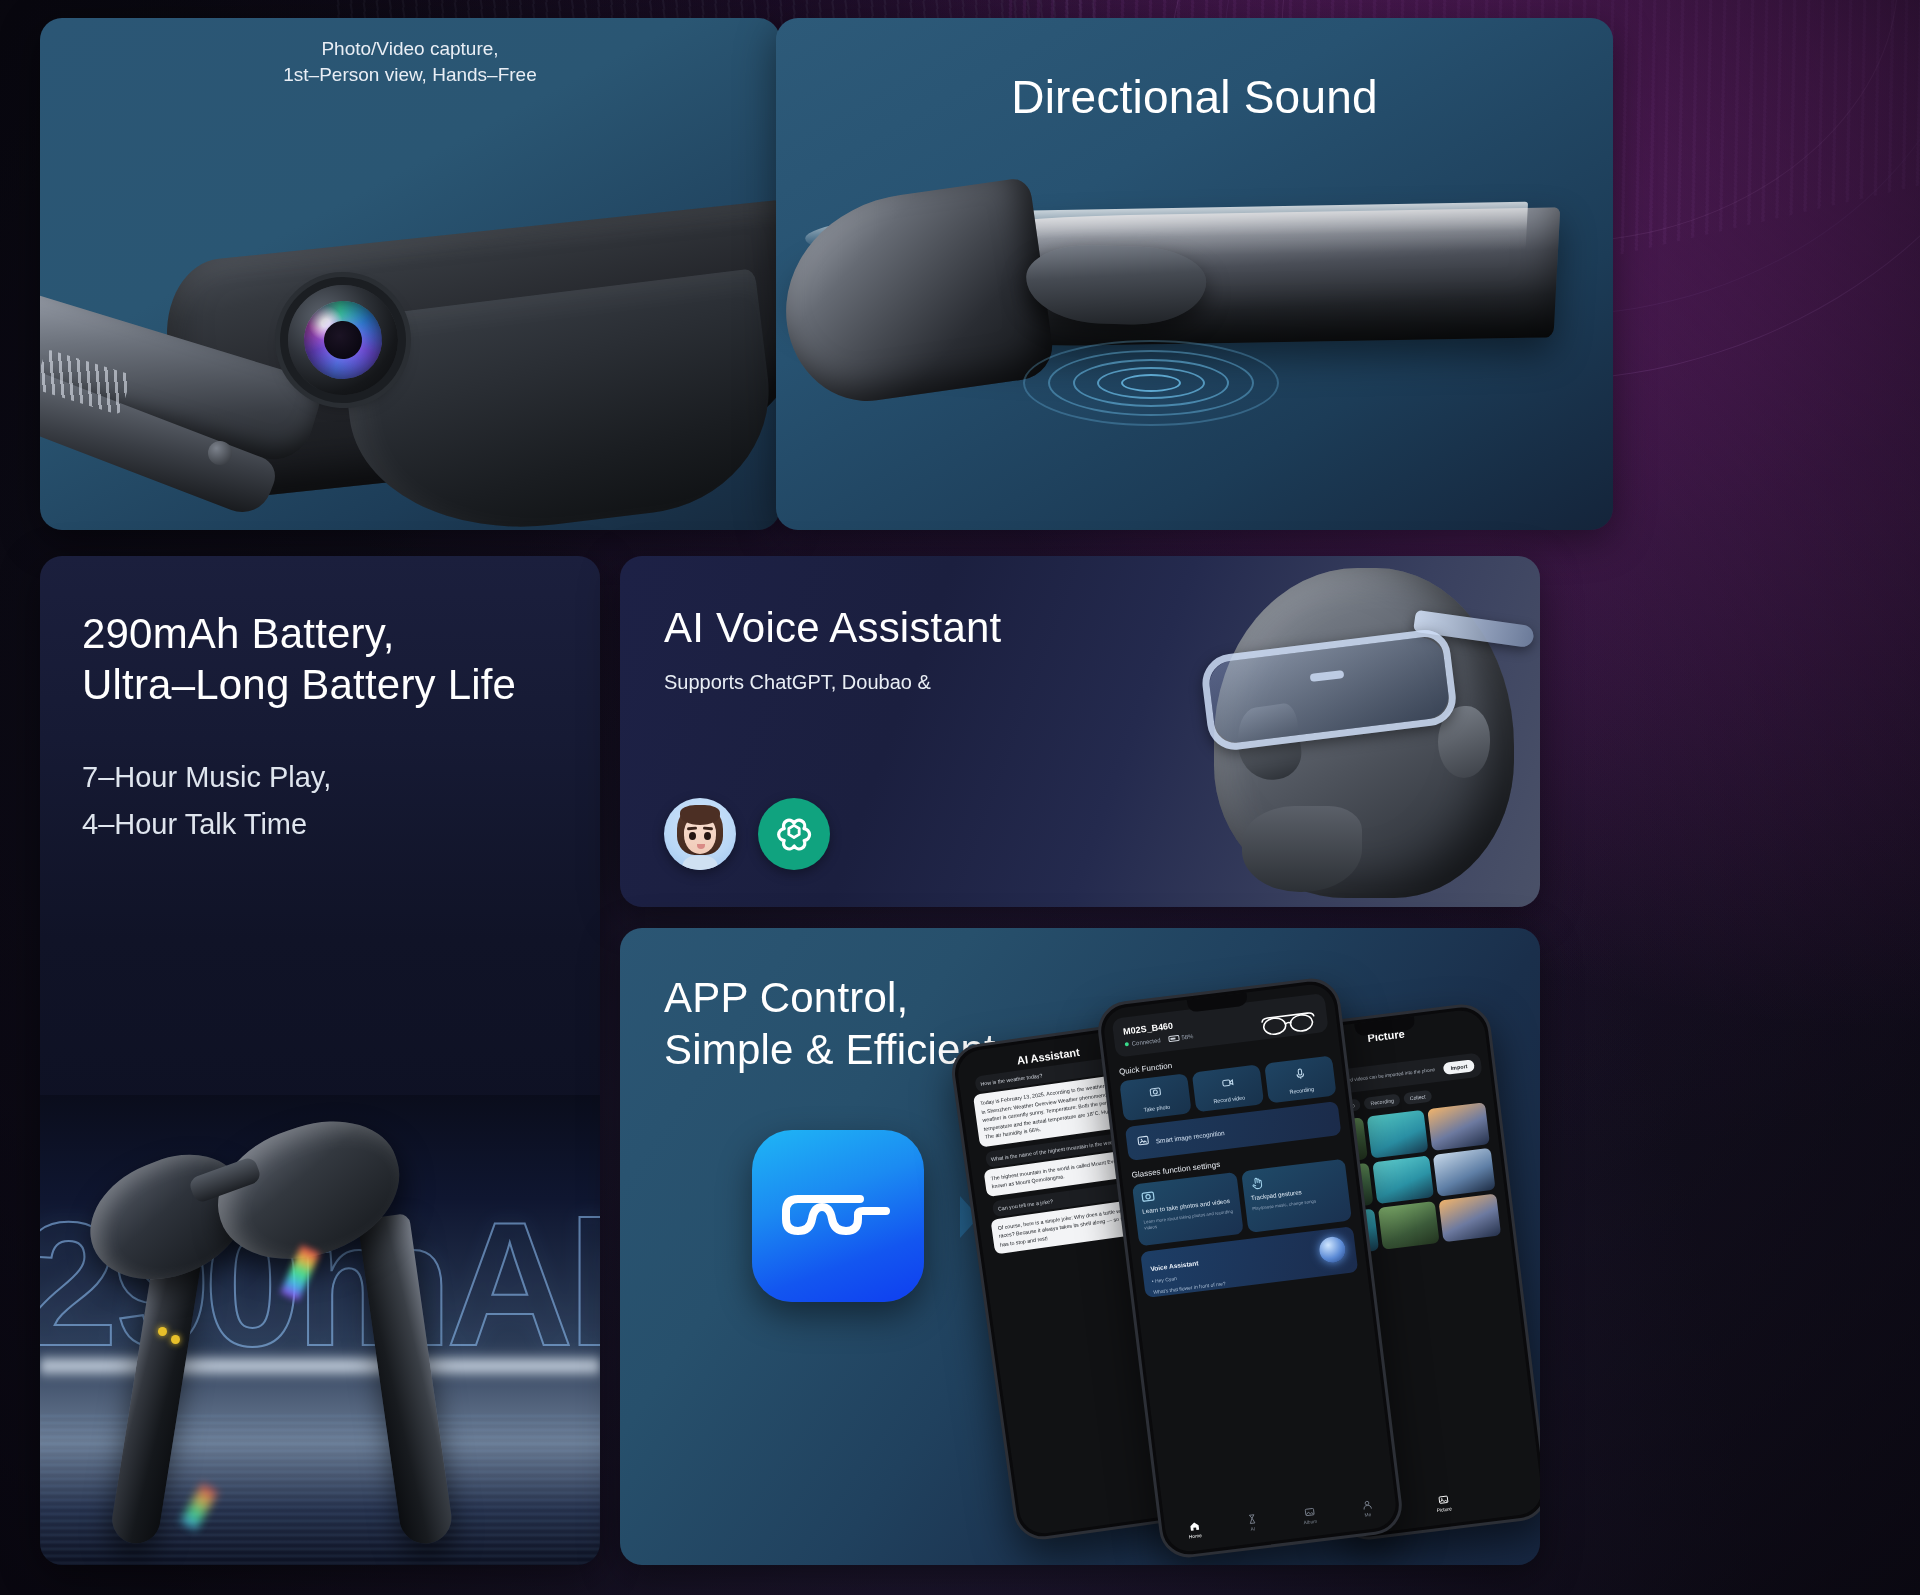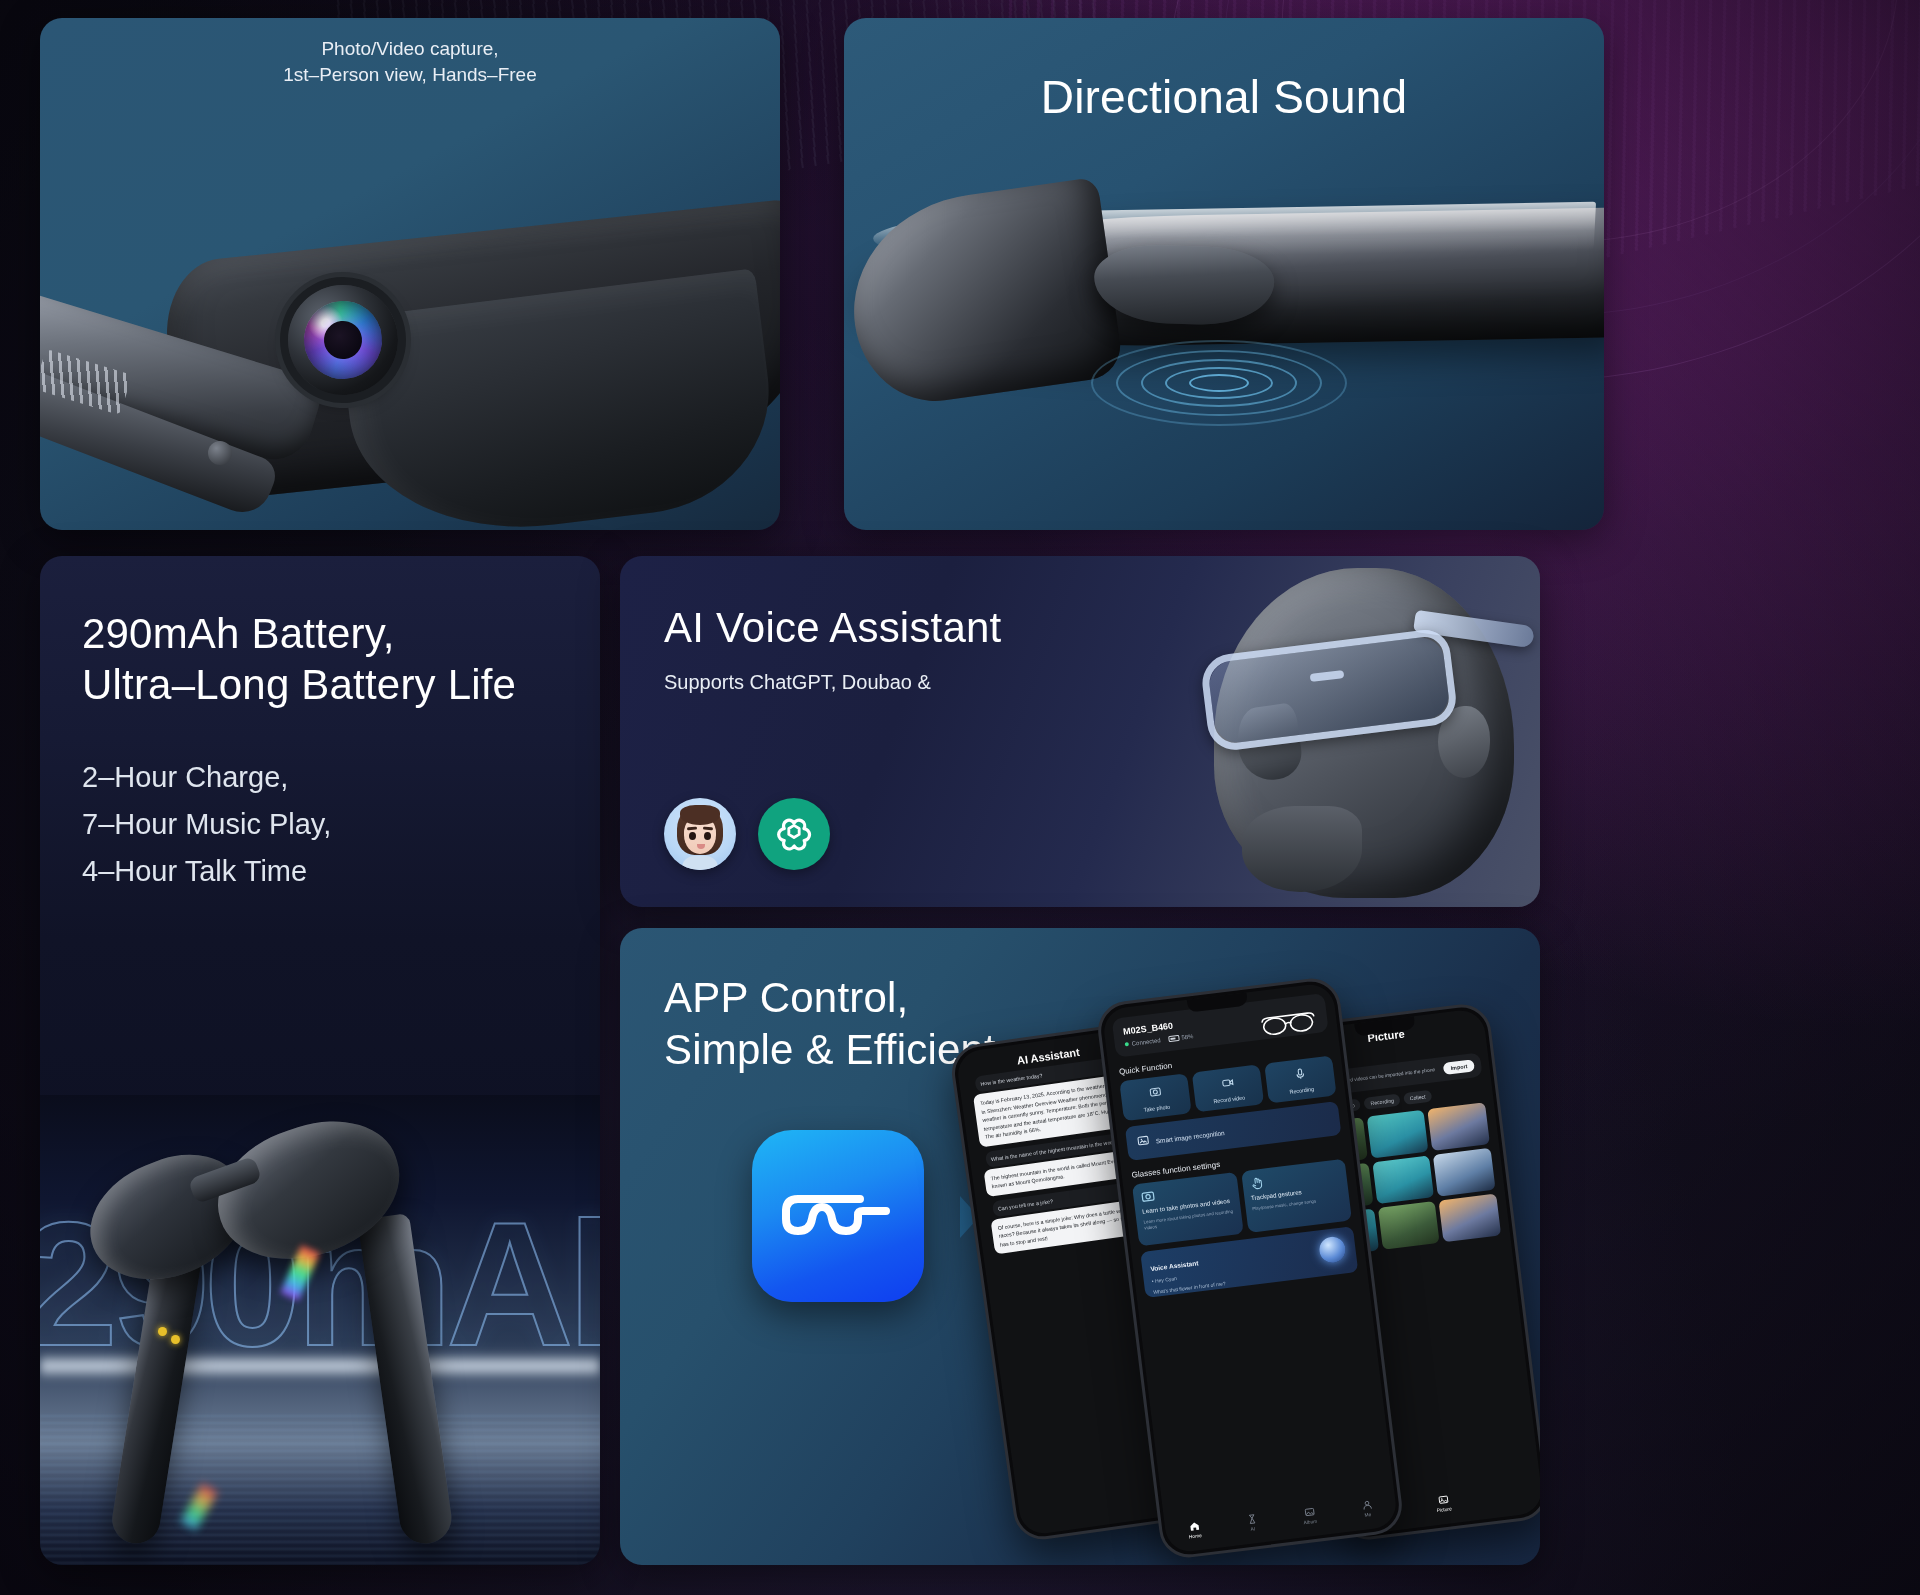--- a/index.html
+++ b/index.html
@@ -74,21 +74,21 @@
   .lens::after { content:""; position:absolute; left:16px; top:16px; width:78px; height:78px; border-radius:50%;
       background:
         radial-gradient(circle at 30% 26%, rgba(255,255,255,.92) 0 5%, rgba(0,0,0,0) 22%),
         conic-gradient(from 200deg, #4f6fe0 0deg, #6a45c8 55deg, #b84ec0 100deg, #39c9a0 160deg,
                        #2d7fd6 215deg, #6a4ad0 280deg, #4f6fe0 360deg);
       box-shadow:inset 0 0 20px rgba(0,0,0,.75); }
   .lens::before { content:""; position:absolute; left:36px; top:36px; width:38px; height:38px; border-radius:50%;
       background:radial-gradient(circle at 42% 38%, #1b1324 0%, #0b0812 70%); z-index:3; box-shadow:0 0 12px rgba(160,120,255,.6); }
 
   
-  #card-sound { left:844px; top:18px; width:760px; height:512px;
+  #card-sound { left:776px; top:18px; width:837px; height:512px;
       background:linear-gradient(150deg,#2d5a79 0%,#275271 35%,#1c3c57 72%,#14243a 100%); }
   #card-sound .card-title { font-size:46px; text-align:center; margin-top:52px; }
   #card-sound .card-sub { font-size:29px; text-align:center; margin-top:18px; line-height:1.35; }
   .snd-art { position:absolute; inset:0; }
   .snd-temple { position:absolute; left:20px; top:196px; width:760px; height:130px;
       background:linear-gradient(178deg,#c9ccd4 0%,#8a8f99 18%,#4a4e57 44%,#24272c 72%,#0f1113 100%);
       border-radius:60% 8px 10px 55% / 90px 10px 14px 90px;
       transform:rotate(3deg) skewY(-4deg);
       box-shadow:inset 0 -22px 40px rgba(0,0,0,.55), 0 16px 36px rgba(0,0,0,.45); }
   .snd-temple-top { position:absolute; left:30px; top:190px; width:720px; height:48px;
@@ -305,21 +305,20 @@
     </div>
   </div>
 </div>
 
 <div class="card" id="card-battery">
   <div class="card-title">
     <div>290mAh Battery,</div>
     <div>Ultra–Long Battery Life</div>
   </div>
   <ul class="bat-list">
-    <li>2–Hour Charge,</li>
     <li>7–Hour Music Play,</li>
     <li>4–Hour Talk Time</li>
   </ul>
   <div class="bat-art">
     <div class="bat-ghost">290mAh</div>
     <div class="bat-hz"></div>
     <div class="bat-refl"></div>
     <div class="g-armL"></div>
     <div class="g-armR"></div>
     <div class="g-lensL"></div>

